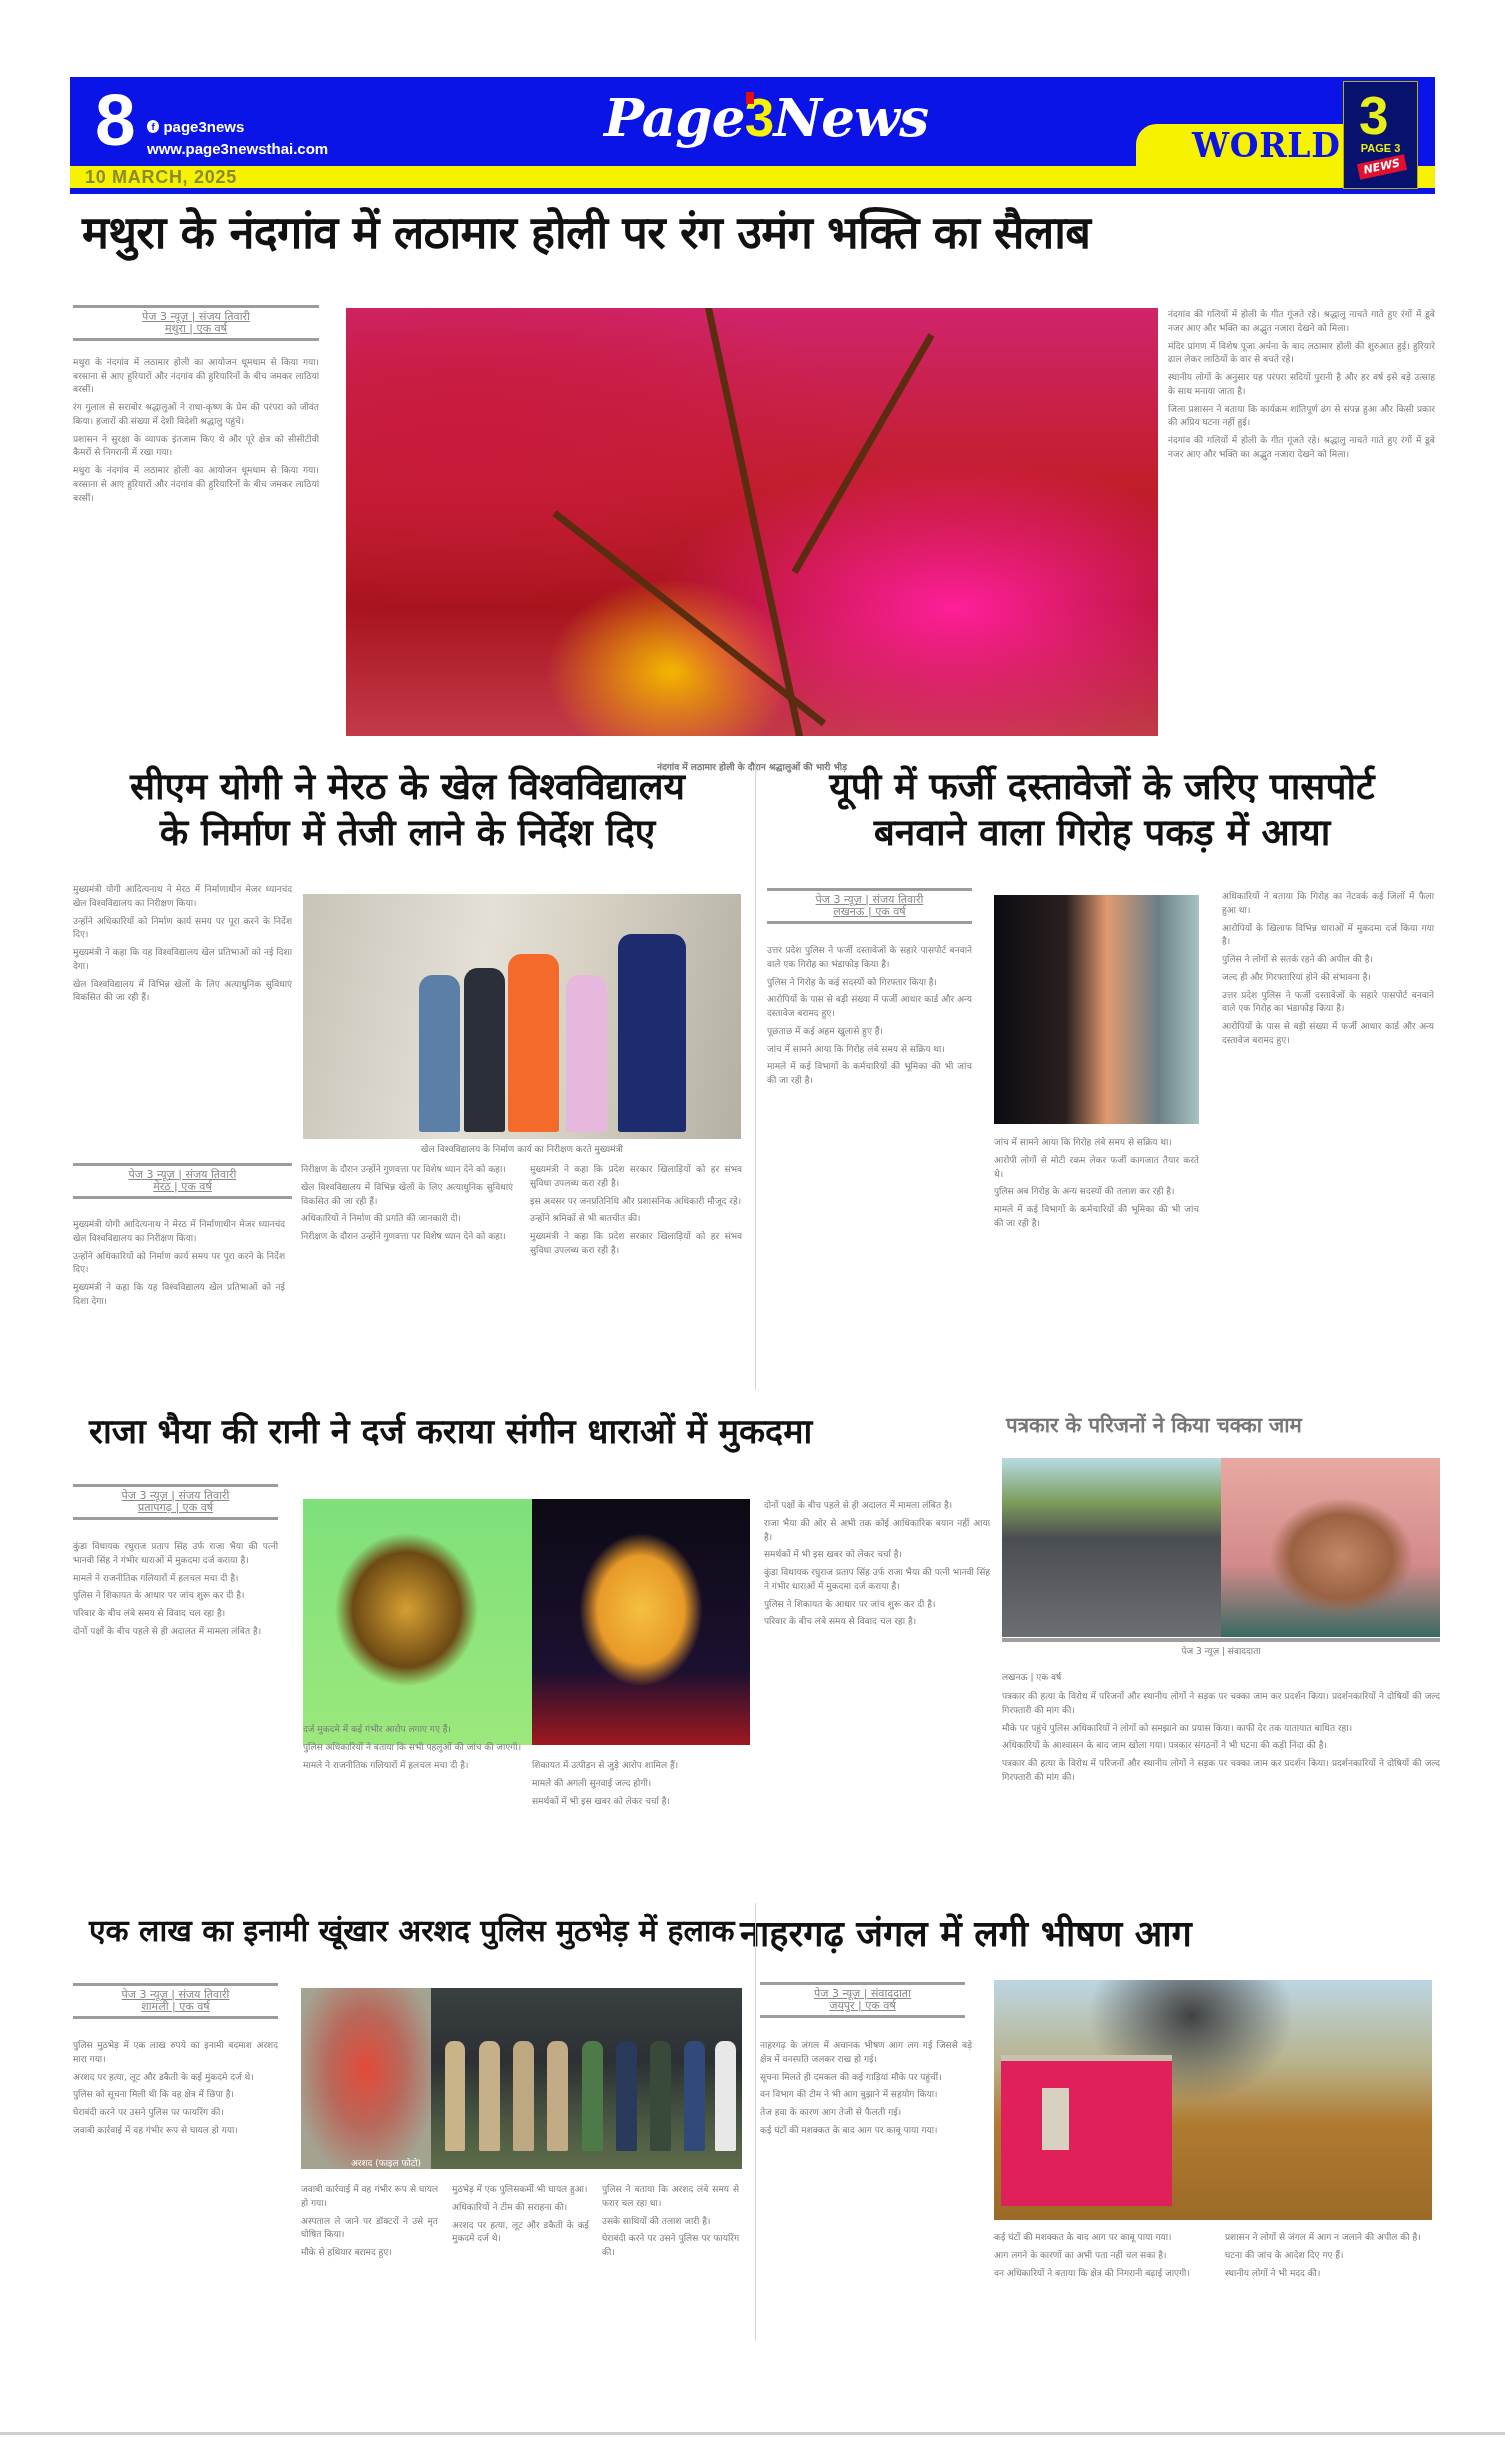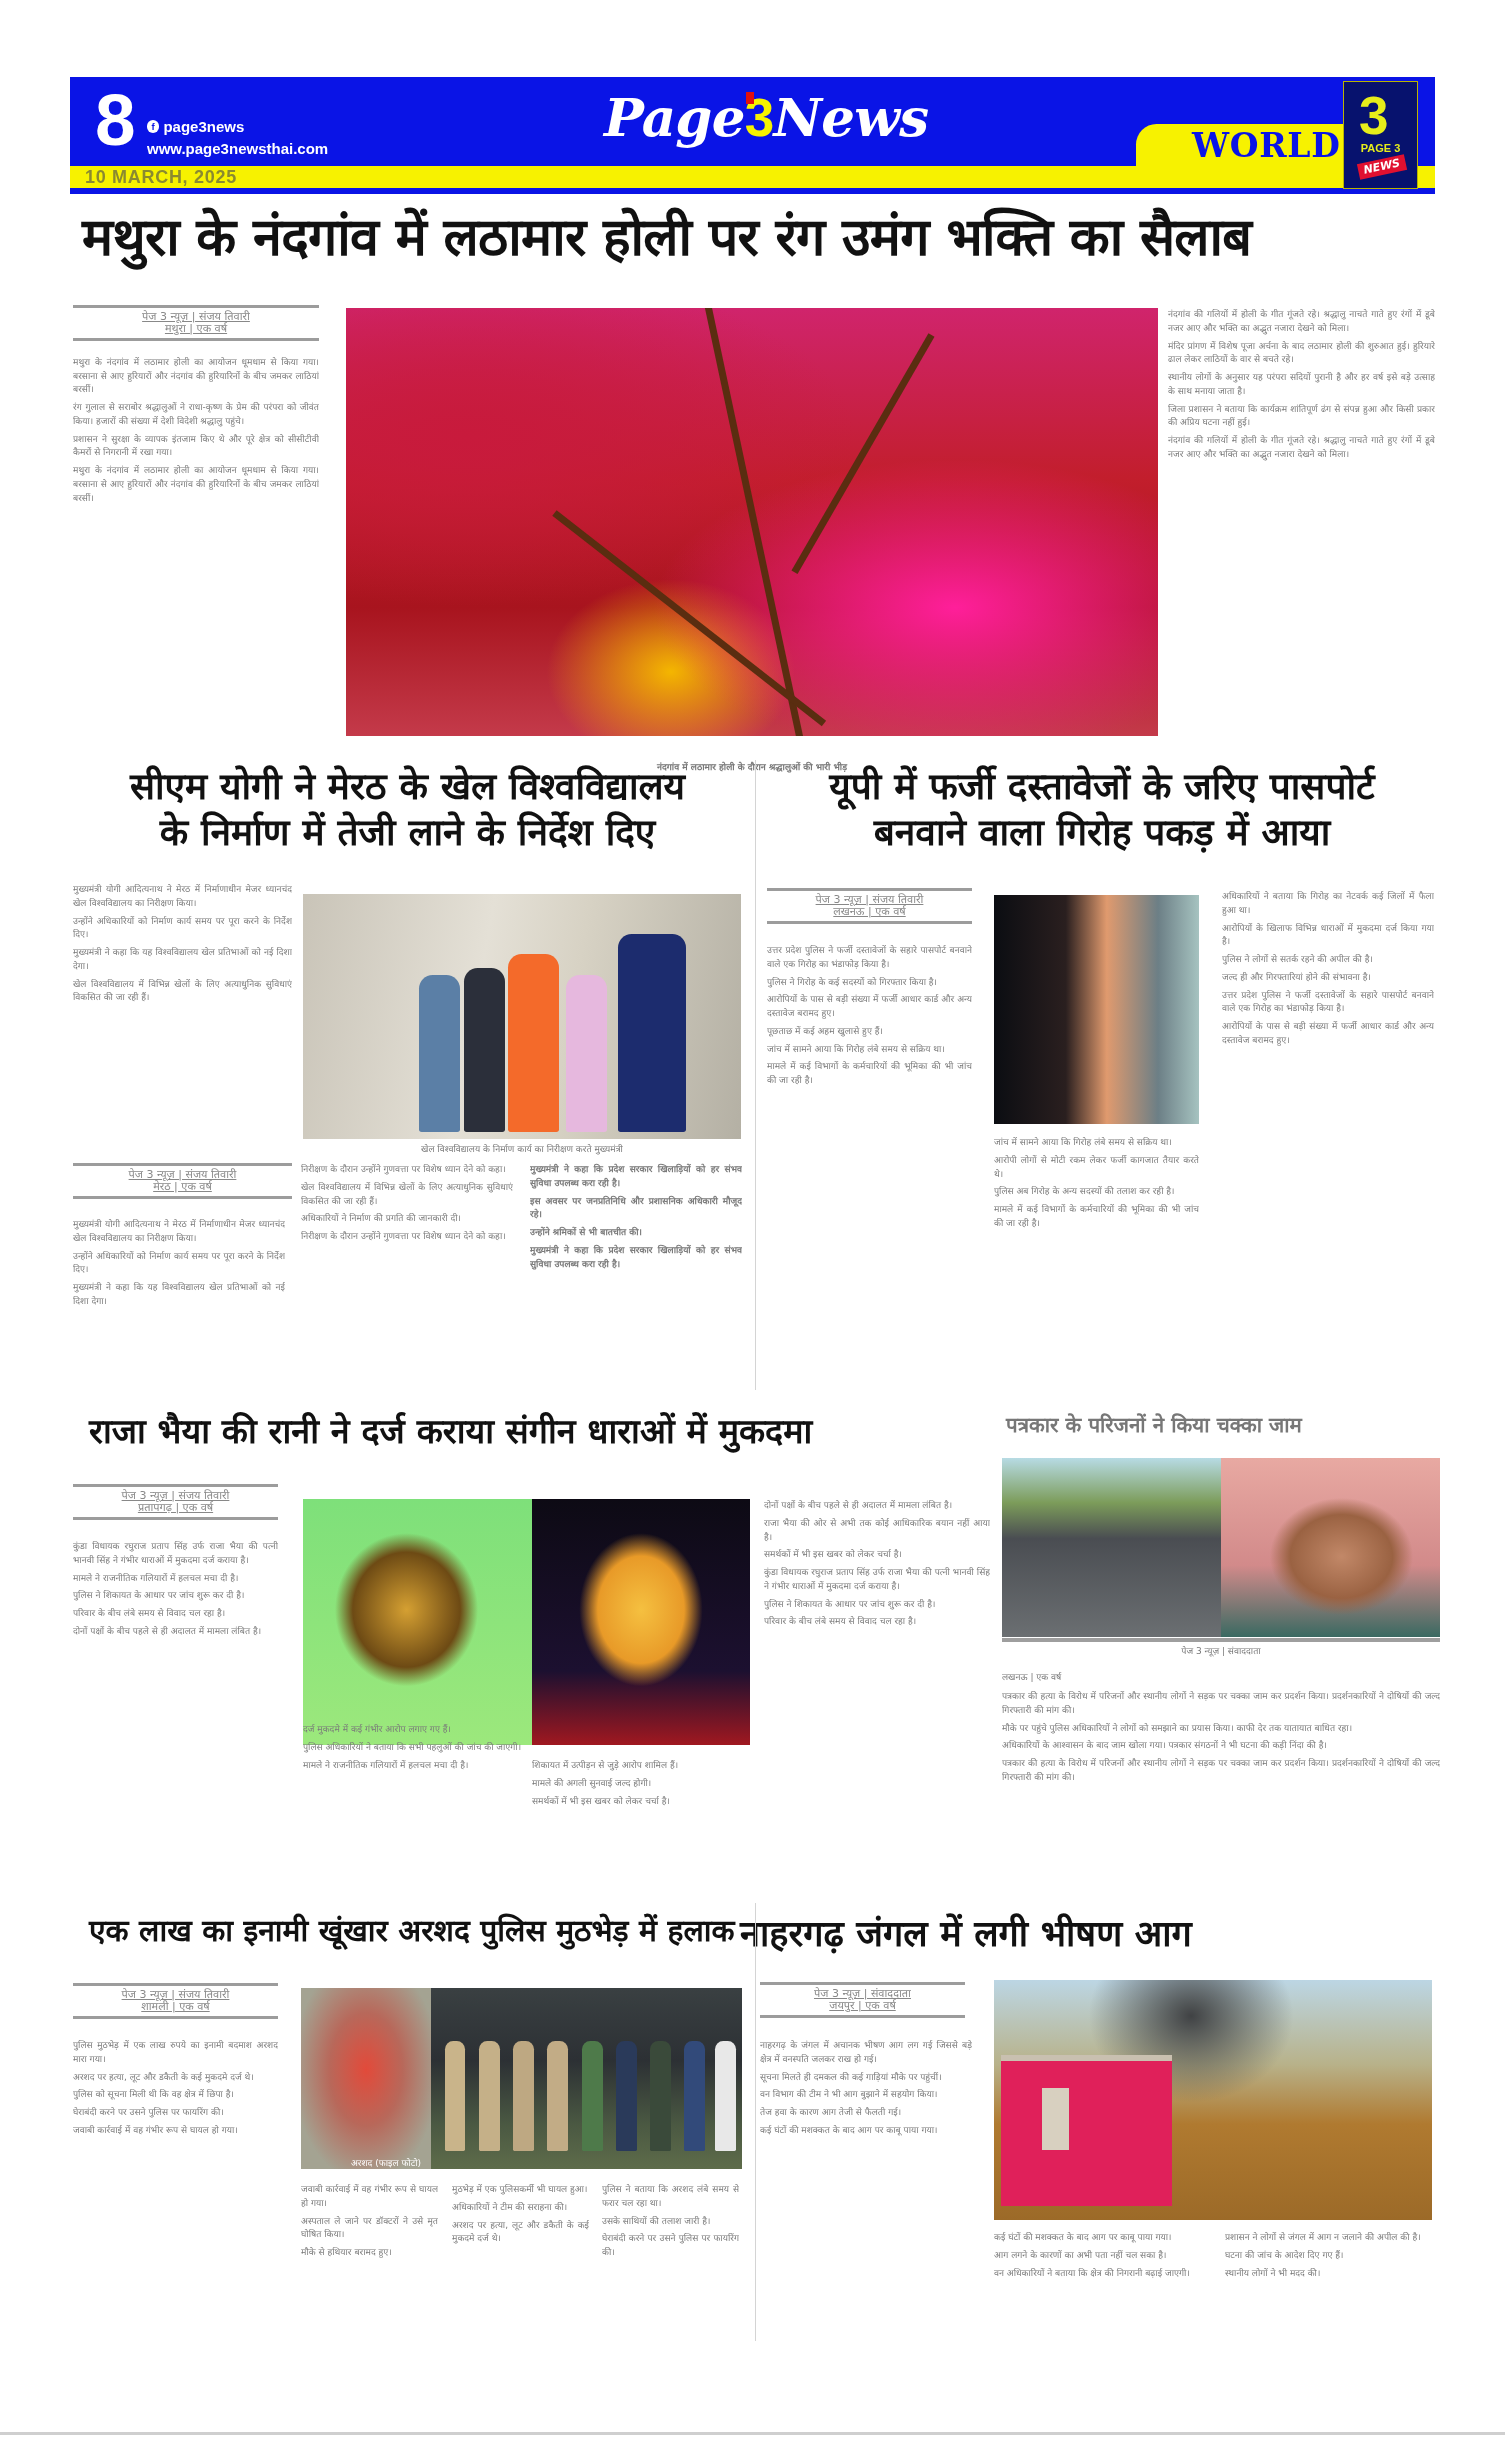--- a/index.html
+++ b/index.html
@@ -20,21 +20,21 @@
   .logo .three::before { content: ""; position: absolute; left: 1.4px; top: 4.1px; width: 8.2px; height: 12.3px; background: #e01010; }
   .world-tab { position: absolute; left: 1066px; top: 47px; width: 212px; height: 64px; background: #f7f200; border-top-left-radius: 20.5px; }
   .world-label { position: absolute; left: 1122px; top: 49px; font-family: "DejaVu Serif", serif; font-weight: bold; font-size: 33px; color: #0a14e6; letter-spacing: 0.7px; }
   .badge { position: absolute; left: 1273px; top: 4.1px; width: 75px; height: 108px; background: #07126e; border: 1.4px solid #b9b400; }
   .badge .big3 { position: absolute; left: 15px; top: 2.7px; font-family: "Liberation Sans", sans-serif; font-weight: bold; font-size: 53px; color: #e7ee1a; }
   .badge .p3 { position: absolute; left: 0; width: 100%; top: 60px; text-align: center; font-family: "Liberation Sans", sans-serif; font-weight: bold; font-size: 11px; color: #e7ee1a; }
   .badge .nw { position: absolute; left: 13.7px; top: 77px; padding: 1.4px 5.5px; background: #e01030; color: #fff; font-size: 11px; font-weight: bold; font-style: italic; transform: rotate(-12deg); }
 
   
   .hl { position: absolute; font-family: "DejaVu Sans", sans-serif; font-weight: bold; color: #111; white-space: nowrap; line-height: 1.25; }
-  .hl.main { left: 82px; top: 205px; font-size: 52px; letter-spacing: -0.7px; }
+  .hl.main { left: 82px; top: 205px; font-size: 45px; letter-spacing: -0.7px; }
   .hl.center { text-align: center; }
 
   
   .photo { position: absolute; overflow: hidden; }
   .photo-holi { left: 346px; top: 308px; width: 812px; height: 428px;
     background:
       radial-gradient(ellipse at 75% 70%, #ff1f9a 0%, rgba(255,31,154,0) 35%),
       radial-gradient(ellipse at 40% 85%, #f4b600 0%, rgba(244,182,0,0) 18%),
       radial-gradient(ellipse at 15% 30%, #c81a3c 0%, rgba(200,26,60,0) 40%),
       linear-gradient(180deg, #d0246c 0%, #c21e2c 40%, #a8141e 70%, #c43a4a 100%); }
@@ -153,21 +153,21 @@
   <p>मुख्यमंत्री योगी आदित्यनाथ ने मेरठ में निर्माणाधीन मेजर ध्यानचंद खेल विश्वविद्यालय का निरीक्षण किया।</p>
   <p>उन्होंने अधिकारियों को निर्माण कार्य समय पर पूरा करने के निर्देश दिए।</p>
   <p>मुख्यमंत्री ने कहा कि यह विश्वविद्यालय खेल प्रतिभाओं को नई दिशा देगा।</p>
 </div>
 <div class="col" style="left:301px;top:1163px;width:212px;height:219px;">
   <p>निरीक्षण के दौरान उन्होंने गुणवत्ता पर विशेष ध्यान देने को कहा।</p>
   <p>खेल विश्वविद्यालय में विभिन्न खेलों के लिए अत्याधुनिक सुविधाएं विकसित की जा रही हैं।</p>
   <p>अधिकारियों ने निर्माण की प्रगति की जानकारी दी।</p>
   <p>निरीक्षण के दौरान उन्होंने गुणवत्ता पर विशेष ध्यान देने को कहा।</p>
 </div>
-<div class="col" style="left:530px;top:1163px;width:212px;height:219px;font-weight:bold;">
+<div class="col" style="left:530px;top:1163px;width:212px;height:219px;">
   <p>मुख्यमंत्री ने कहा कि प्रदेश सरकार खिलाड़ियों को हर संभव सुविधा उपलब्ध करा रही है।</p>
   <p>इस अवसर पर जनप्रतिनिधि और प्रशासनिक अधिकारी मौजूद रहे।</p>
   <p>उन्होंने श्रमिकों से भी बातचीत की।</p>
   <p>मुख्यमंत्री ने कहा कि प्रदेश सरकार खिलाड़ियों को हर संभव सुविधा उपलब्ध करा रही है।</p>
 </div>
 
 <div class="hl center" style="left:760px;top:764px;width:684px;font-size:37px;">
   <div>यूपी में फर्जी दस्तावेजों के जरिए पासपोर्ट</div>
   <div>बनवाने वाला गिरोह पकड़ में आया</div>
 </div>

